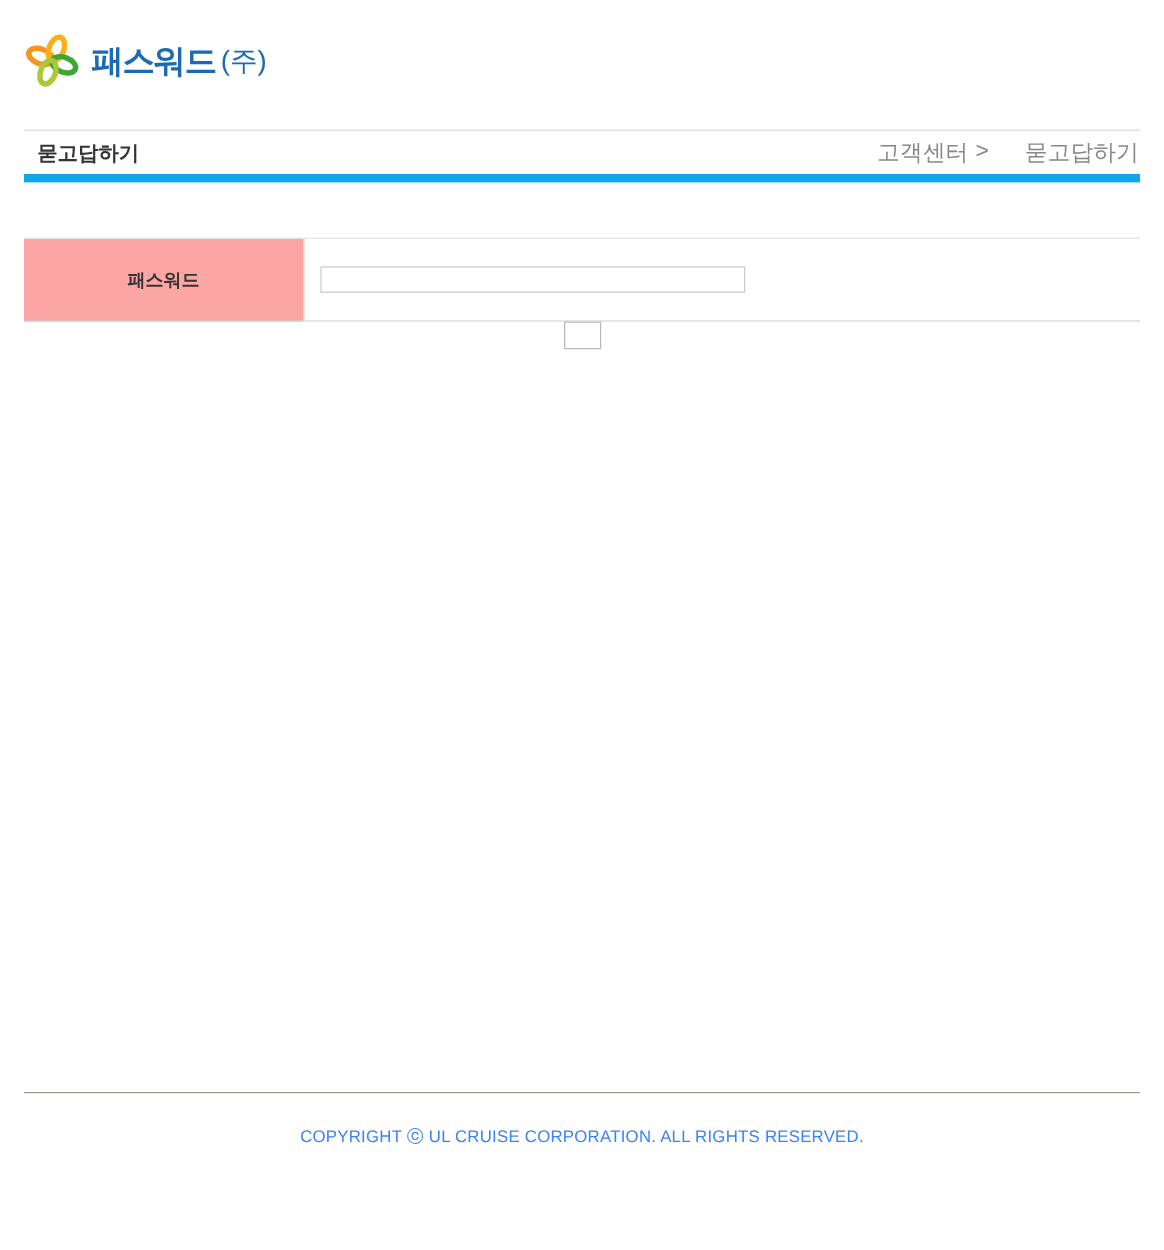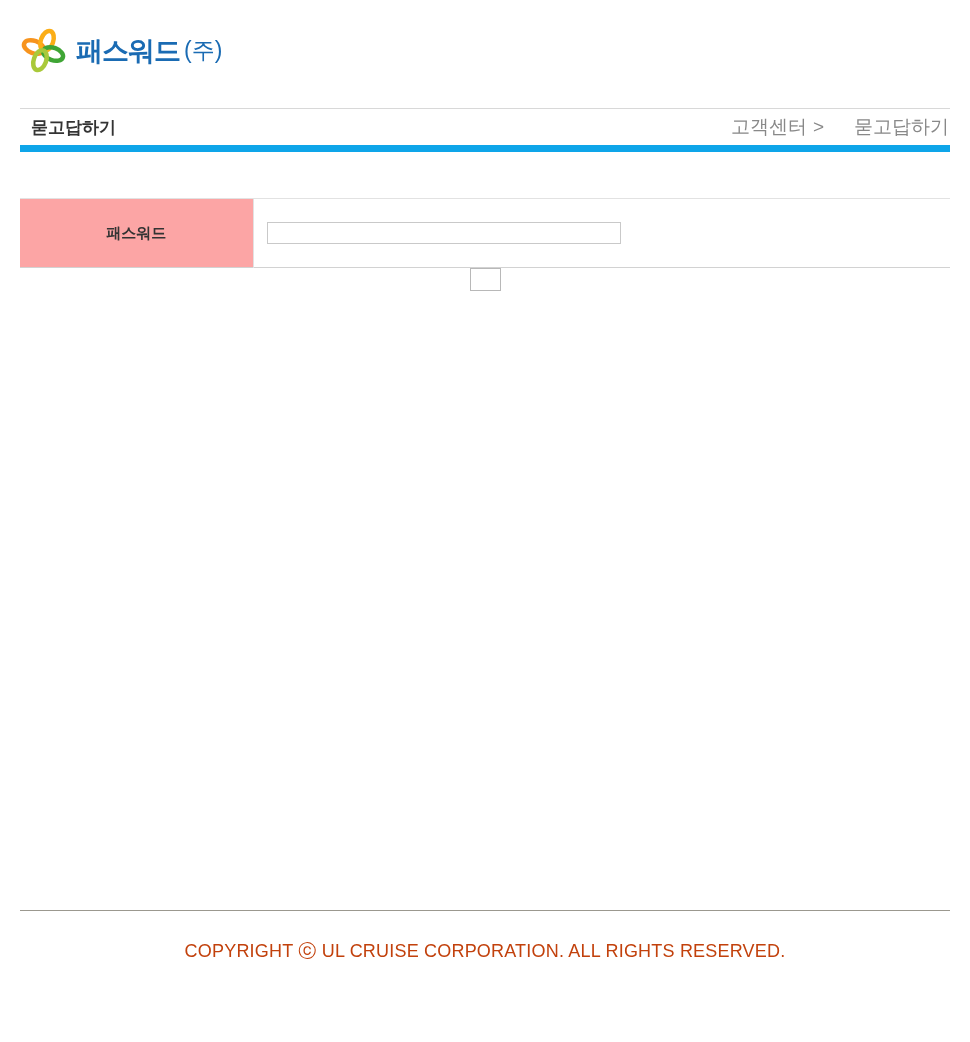--- a/index.html
+++ b/index.html
@@ -114,22 +114,22 @@
   .footer {
     position: absolute;
     top: 910px;
     left: 20px;
     right: 20px;
     border-top: 1px solid #9b988f;
   }
   .footer-text {
     padding-top: 28px;
     text-align: center;
-    font-size: 18px;
-    color: #c2410c;
+    font-size: 14px;
+    color: #3b82f6;
     letter-spacing: 0.2px;
   }
 </style>
 </head>
 <body>
 
 <div class="container">
 
   <div class="logo-area">
     <a class="logo">

